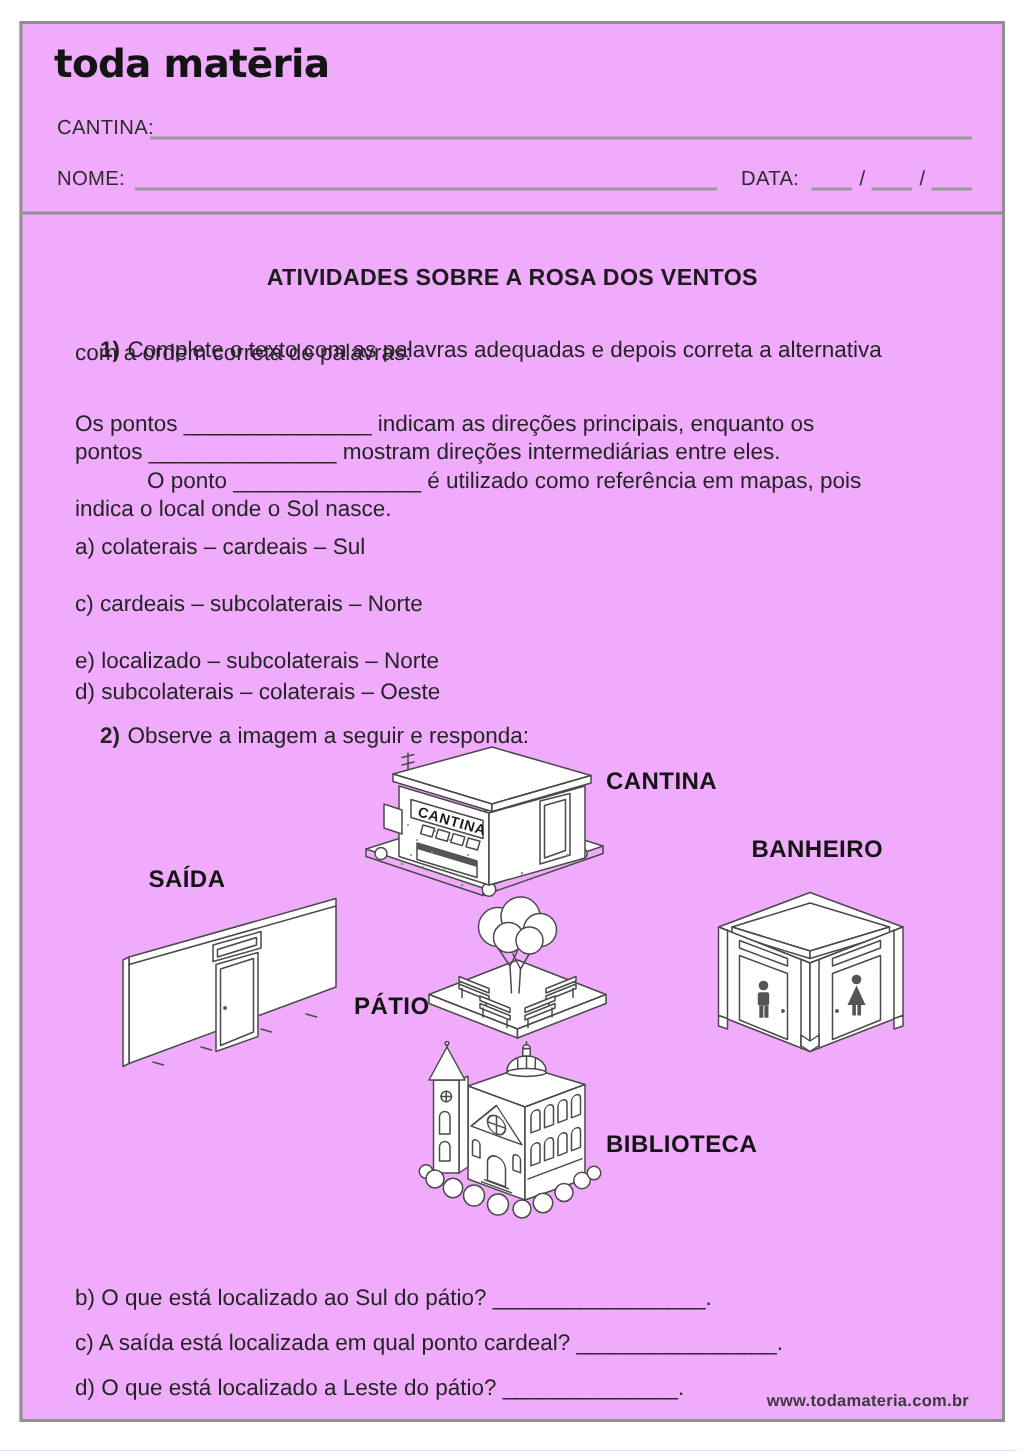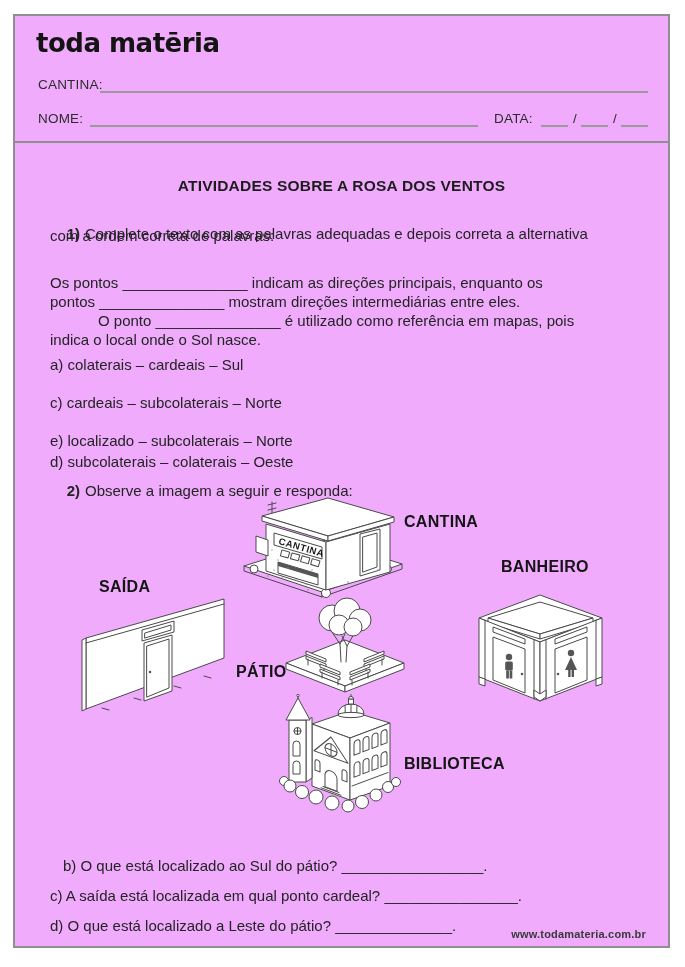--- a/index.html
+++ b/index.html
@@ -276,18 +276,18 @@
         <circle class="fw" cx="88" cy="112" r="6"></circle>
         <circle class="fw" cx="102" cy="108" r="6.5"></circle>
         <circle class="fw" cx="116" cy="101" r="6"></circle>
         <circle class="fw" cx="128" cy="93" r="5.5"></circle>
         <circle class="fw" cx="136" cy="88" r="4.5"></circle>
       </g>
     </svg>
     <div class="abs map-label" style="left:389px; top:257px;margin-top:12px;">BIBLIOTECA</div>
   </div>
 
-  <div class="abs bline" style="top:841px;margin-left:13px;">b) O que está localizado ao Sul do pátio? _________________.</div>
+  <div class="abs bline" style="top:841px;">b) O que está localizado ao Sul do pátio? _________________.</div>
   <div class="abs bline" style="top:871px;text-align:right;">c) A saída está localizada em qual ponto cardeal? ________________.</div>
   <div class="abs bline" style="top:901px;">d) O que está localizado a Leste do pátio? ______________.</div>
 
   <div class="abs footer-url" style="top:912px;">www.todamateria.com.br</div>
 </div>
 
 </body></html>

